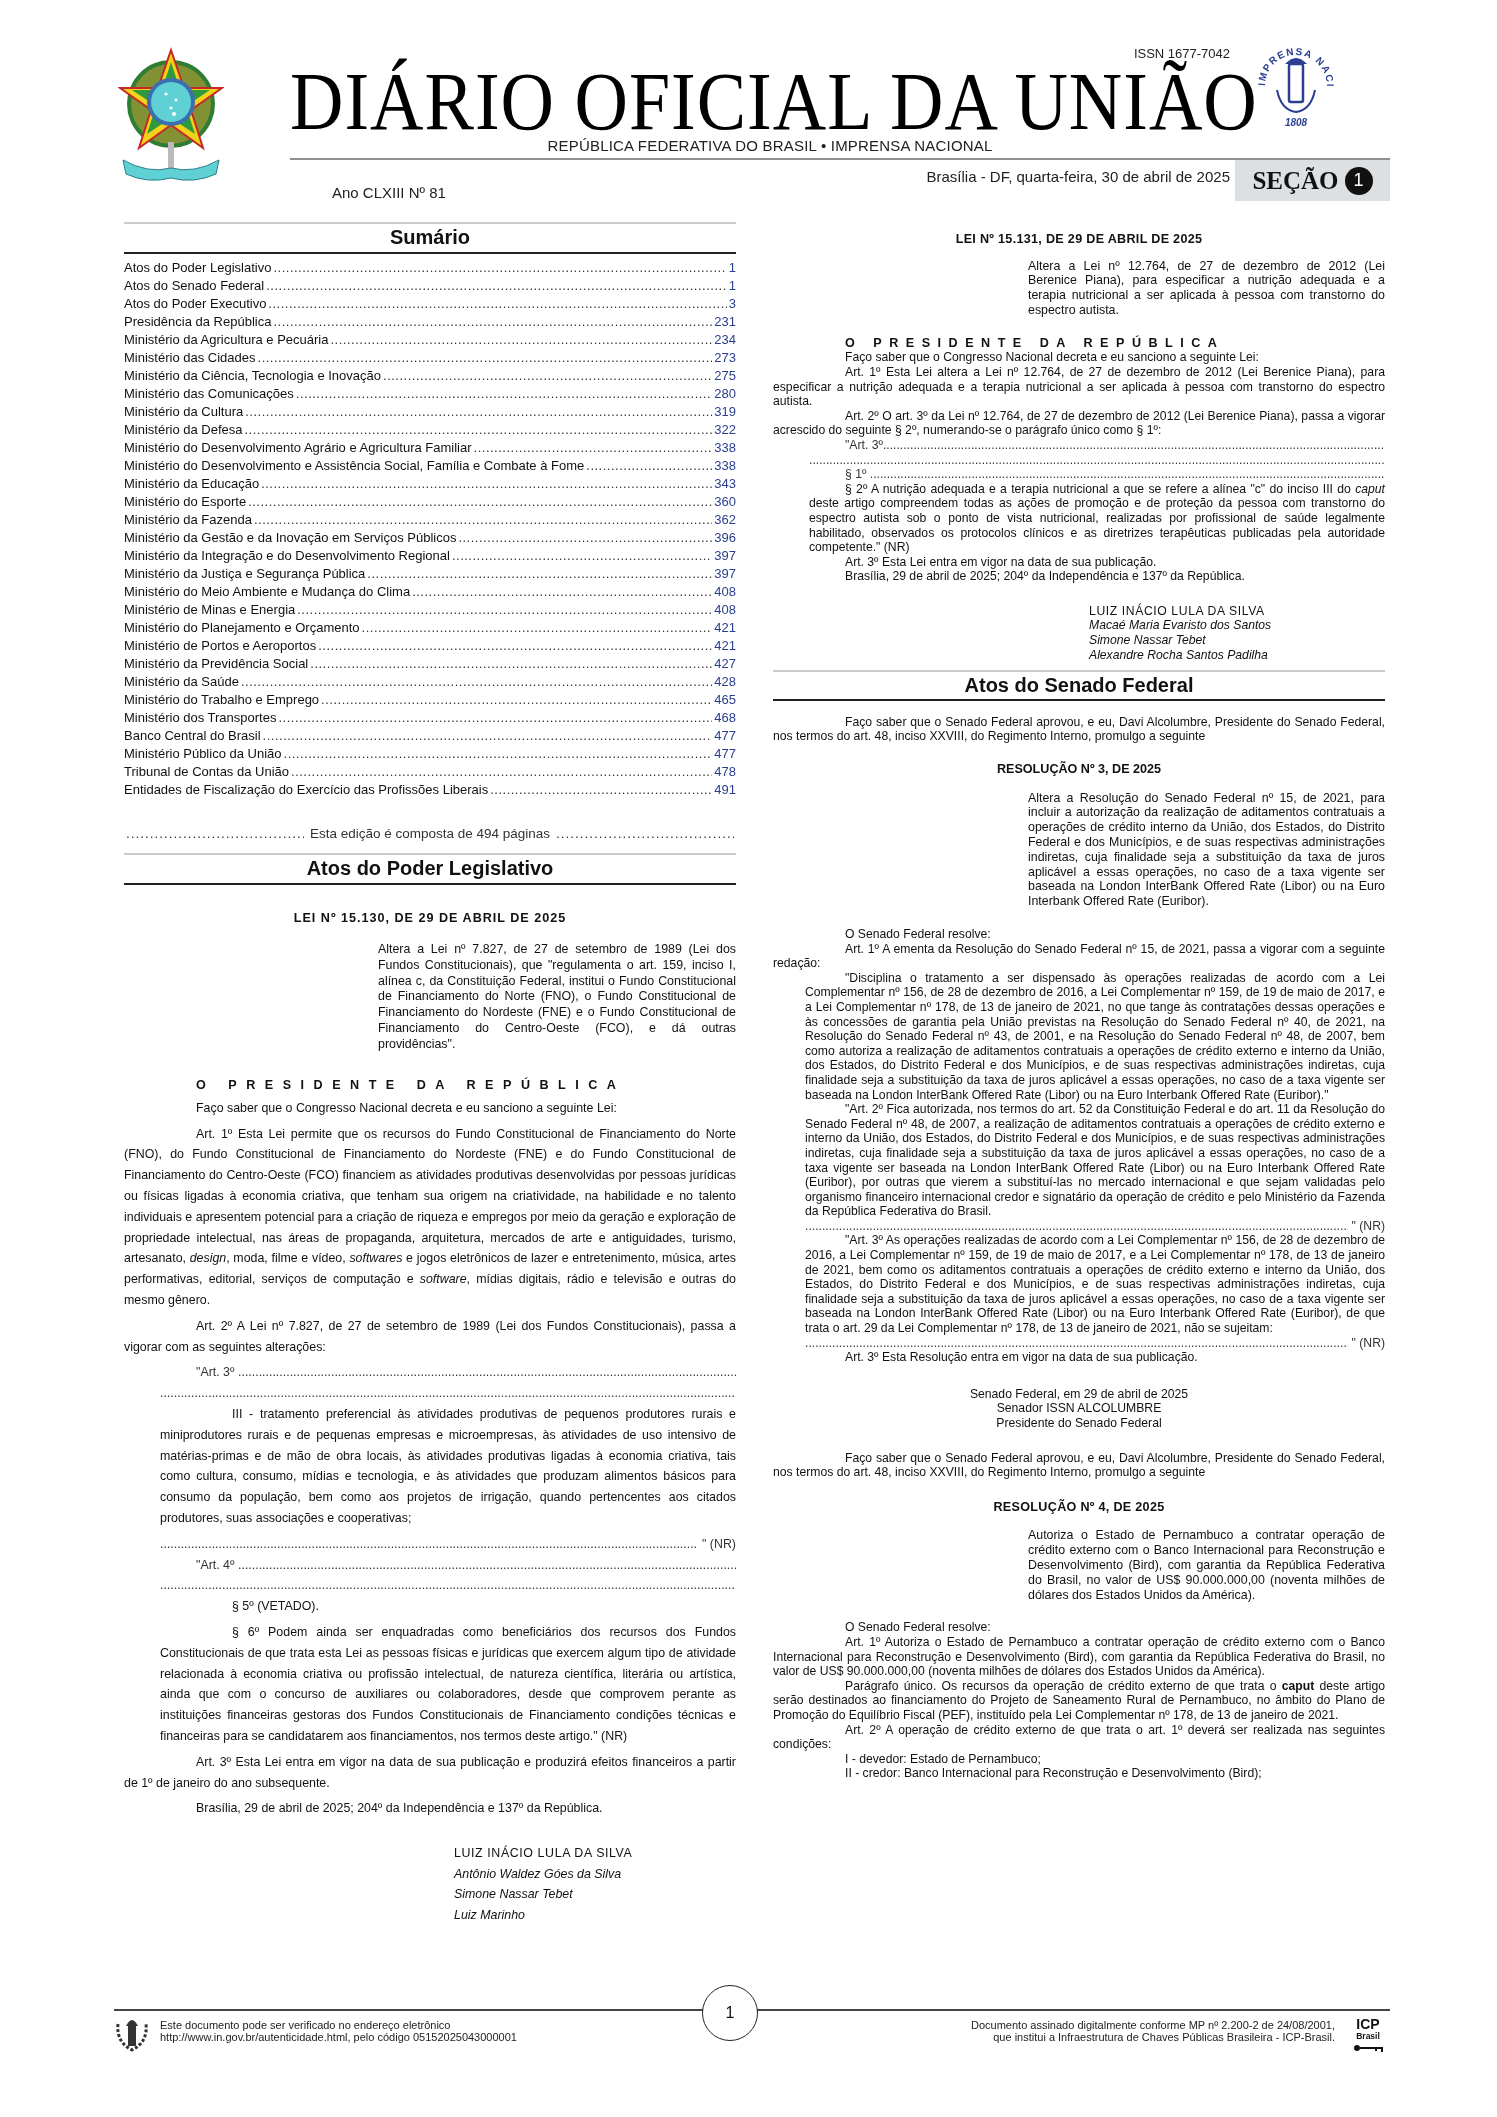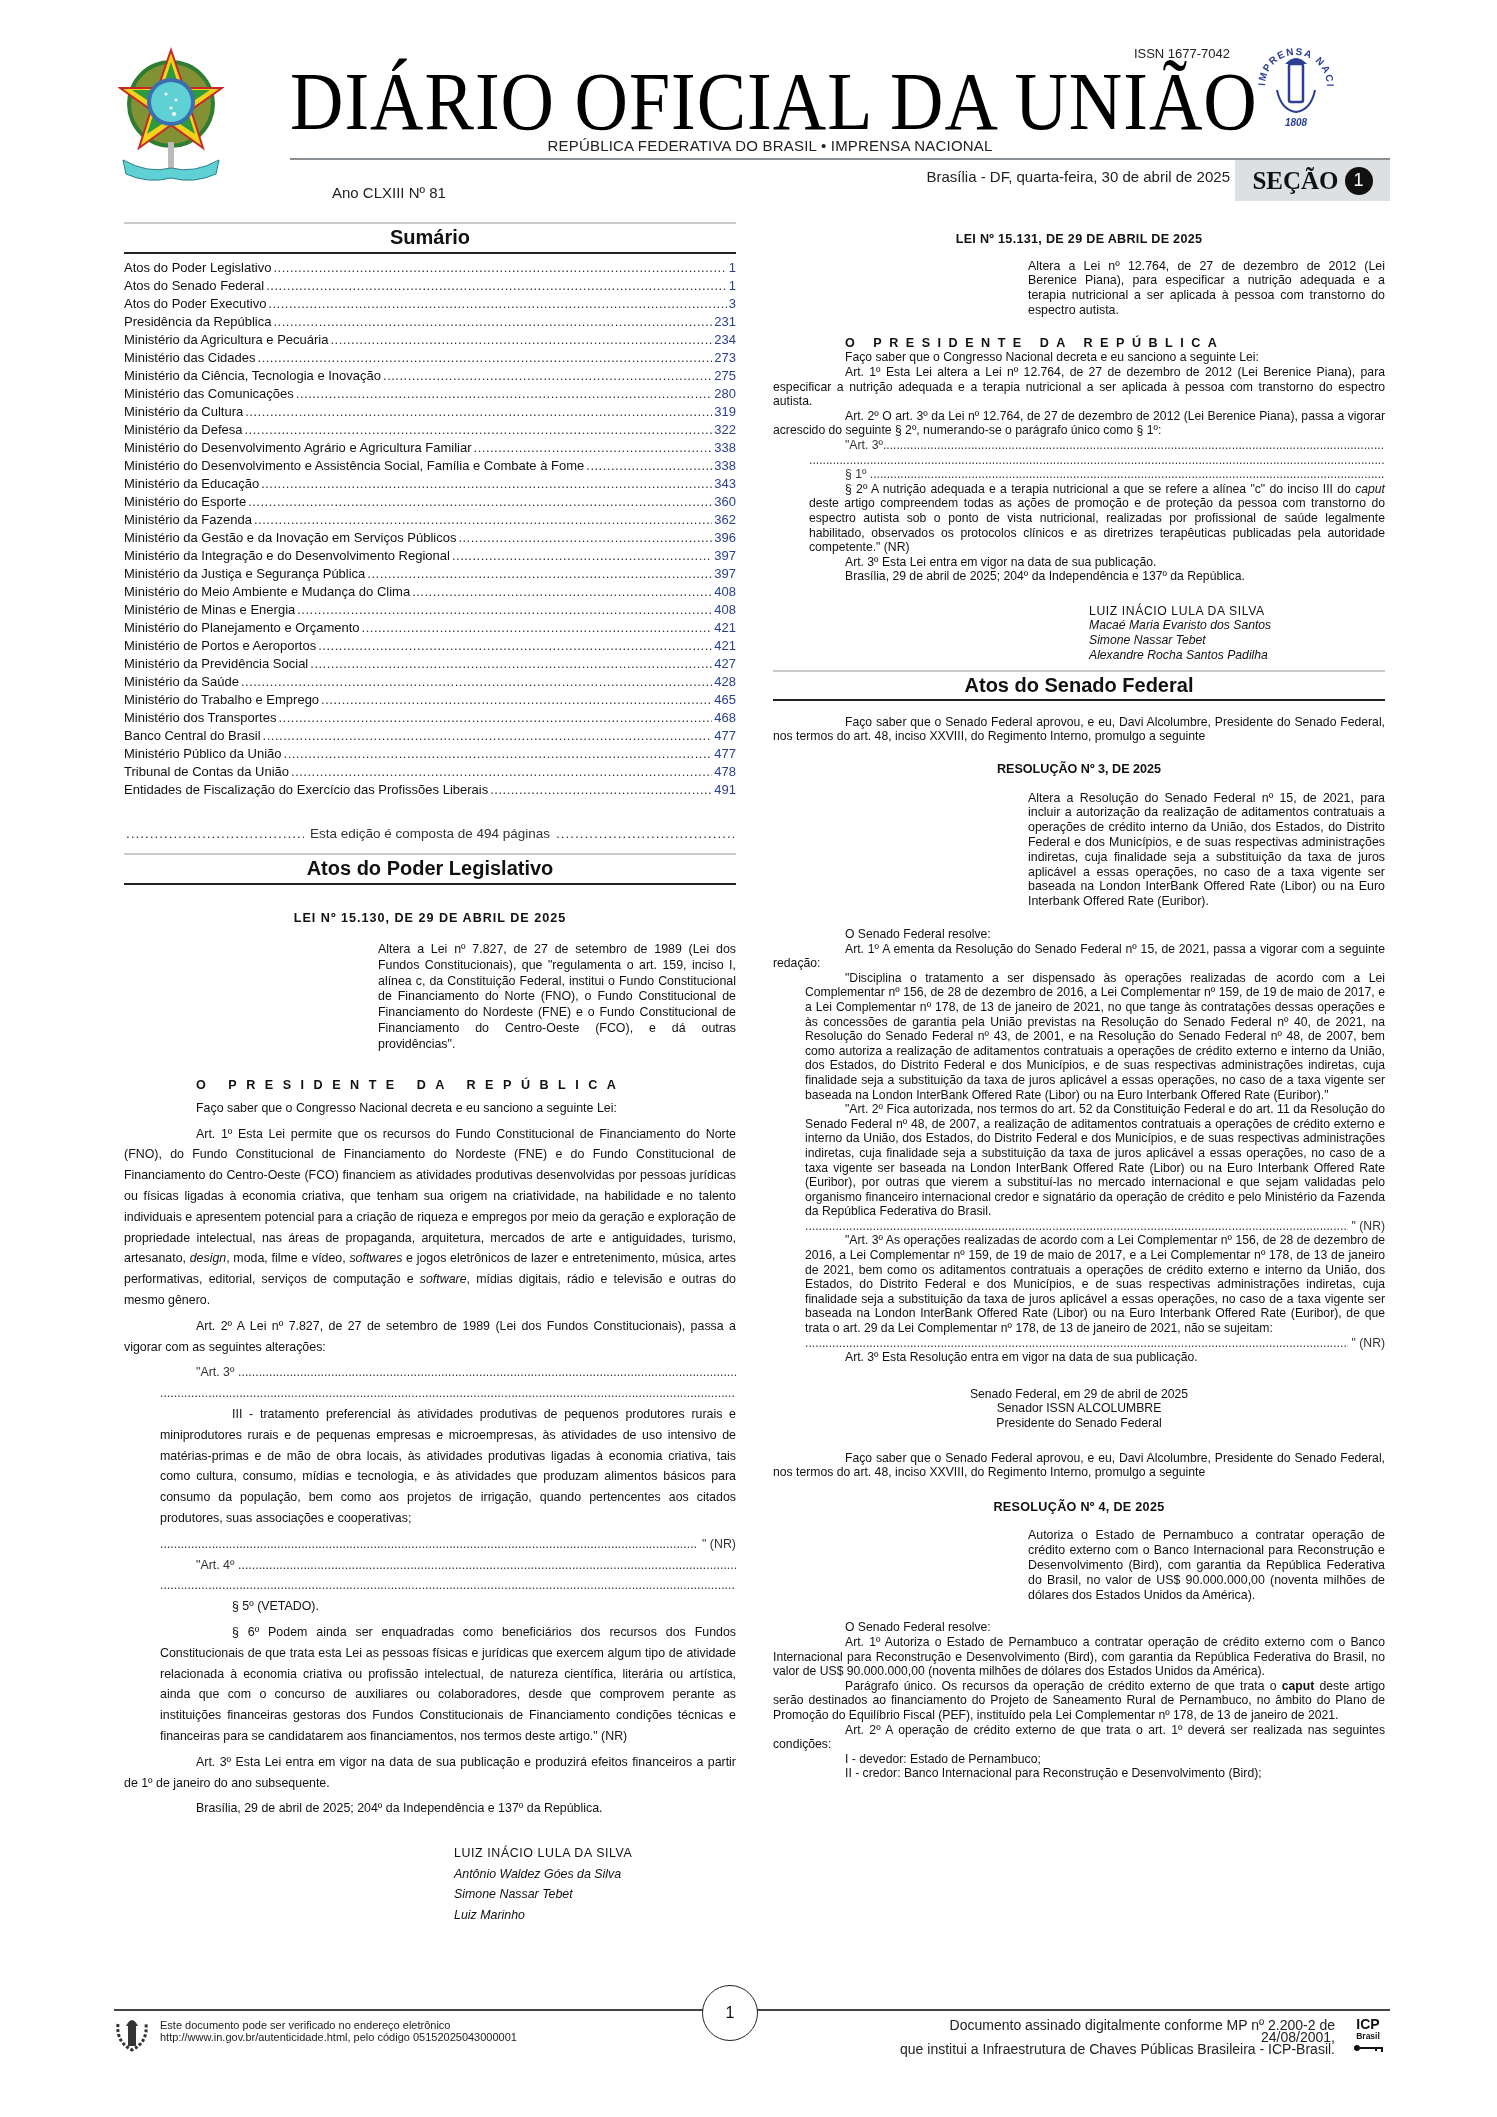--- a/index.html
+++ b/index.html
@@ -67,21 +67,21 @@
   .col-right .signers { margin-left: 316px; margin-top: 20px; line-height: 14.6px; }
   .signers .main { letter-spacing: 0.6px; }
   .signers .min { font-style: italic; }
   .center-block { text-align: center; margin: 22px 0 20px; line-height: 14.6px; }
 
   
   .footer-rule { position: absolute; left: 114px; top: 2009px; width: 1276px; height: 2px; background: #444; }
   .page-circle { position: absolute; left: 702px; top: 1985px; width: 56px; height: 56px; border: 1.5px solid #222;
                  border-radius: 50%; background: #fff; display: flex; align-items: center; justify-content: center; font-size: 16px; }
   .foot-left { position: absolute; left: 160px; top: 2019px; font-size: 11px; line-height: 12px; color: #222; }
-  .foot-right { position: absolute; left: 880px; top: 2019px; width: 455px; text-align: right; font-size: 14px; line-height: 12px; color: #222; }
+  .foot-right { position: absolute; left: 880px; top: 2019px; width: 455px; text-align: right; font-size: 11px; line-height: 12px; color: #222; }
   .foot-emblem { position: absolute; left: 114px; top: 2014px; width: 36px; height: 38px; }
   .icp { position: absolute; left: 1350px; top: 2016px; width: 36px; height: 40px; }
 </style>
 </head>
 <body>
 
 <div class="masthead">
   <svg class="coat" viewBox="0 0 106 150">
     <circle cx="53" cy="62" r="44" fill="#2e7d32"></circle>
     <circle cx="53" cy="62" r="40" fill="#c8a236" opacity="0.55"></circle>

